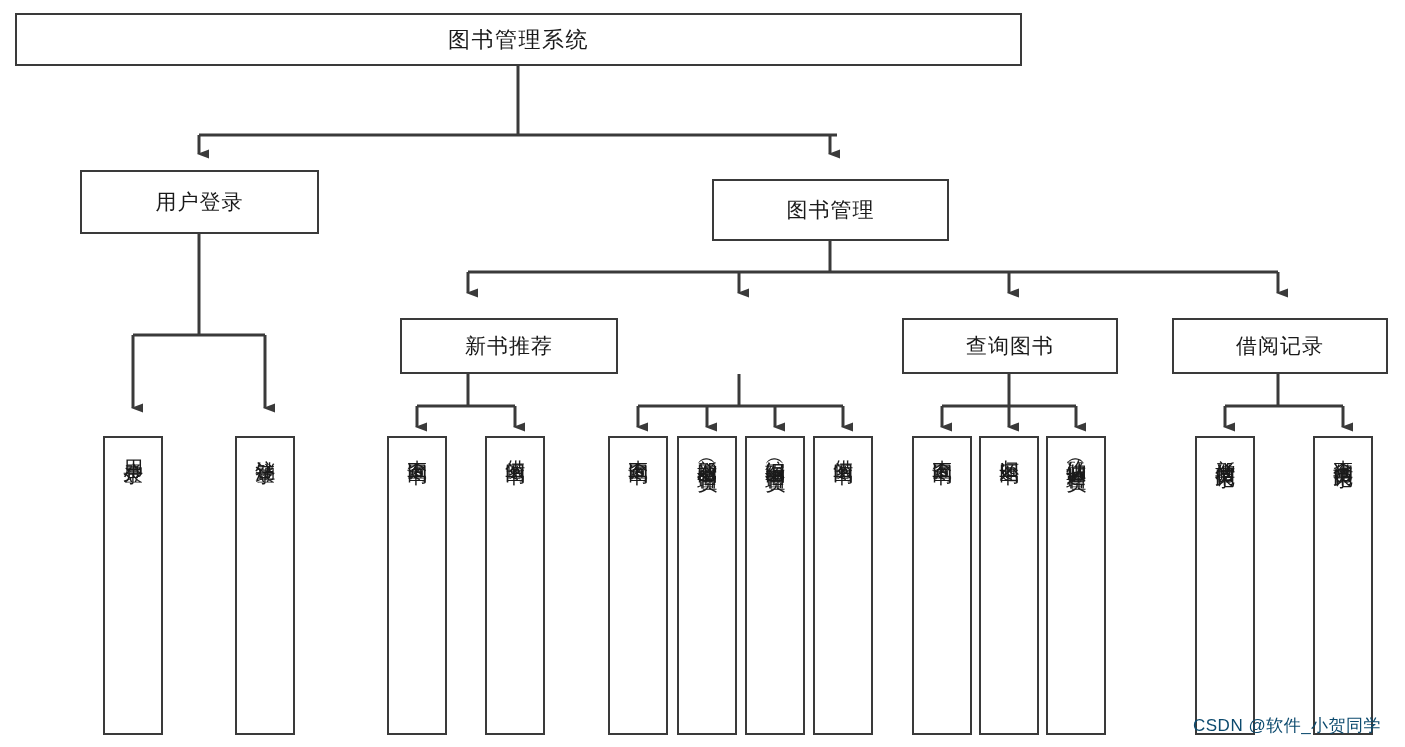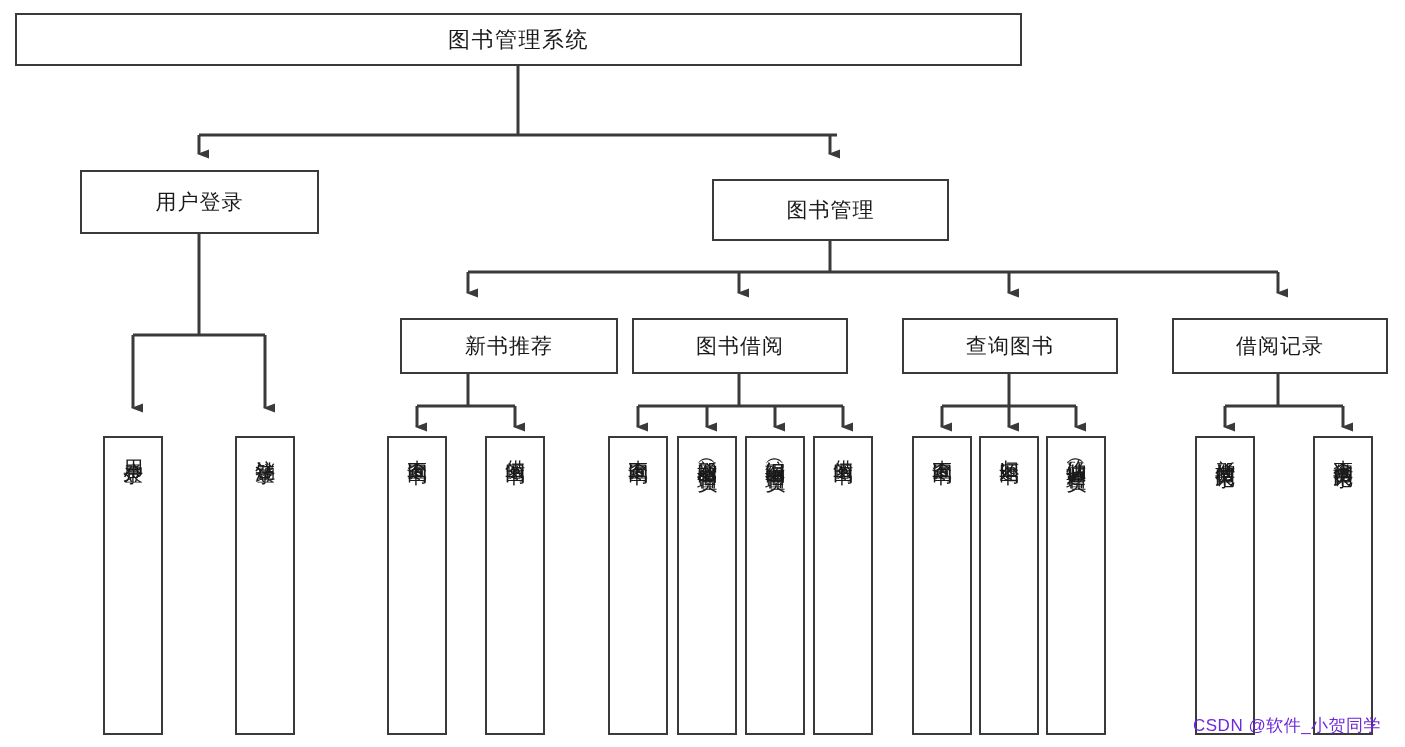--- a/index.html
+++ b/index.html
@@ -54,21 +54,21 @@
     text-orientation: upright;
     font-size: 20px;
     line-height: 1.28;
     letter-spacing: 2px;
     white-space: nowrap;
     color: #1a1a1a;
   }
   .watermark {
     position: absolute;
     font-size: 17px;
-    color: #6d28d9;
+    color: #0c4a6e;
     letter-spacing: 0.5px;
     white-space: nowrap;
     user-select: none;
   }
 </style>
 </head>
 <body>
 
 <div id="diagram-root">
 
@@ -132,23 +132,20 @@
   </div>
 
   <div class="node horiz" style="left:712px; top:170px; width:237px; height:62px;margin-top:9px;">
     <span>图书管理</span>
   </div>
 
   <div class="node horiz" style="left:360px; top:318px; width:218px; height:56px;margin-left:40px;">
     <span>新书推荐</span>
   </div>
 
-  <div class="node horiz" style="left:632px; top:318px; width:216px; height:56px;">
-    <span>图书借阅</span>
-  </div>
 
   <div class="node horiz" style="left:902px; top:318px; width:216px; height:56px;">
     <span>查询图书</span>
   </div>
 
   <div class="node horiz" style="left:1172px; top:318px; width:216px; height:56px;font-family:Liberation Mono, monospace;">
     <span>借阅记录</span>
   </div>
 
   <div class="node leaf" style="left:103px; top:436px; width:60px; height:299px;">

